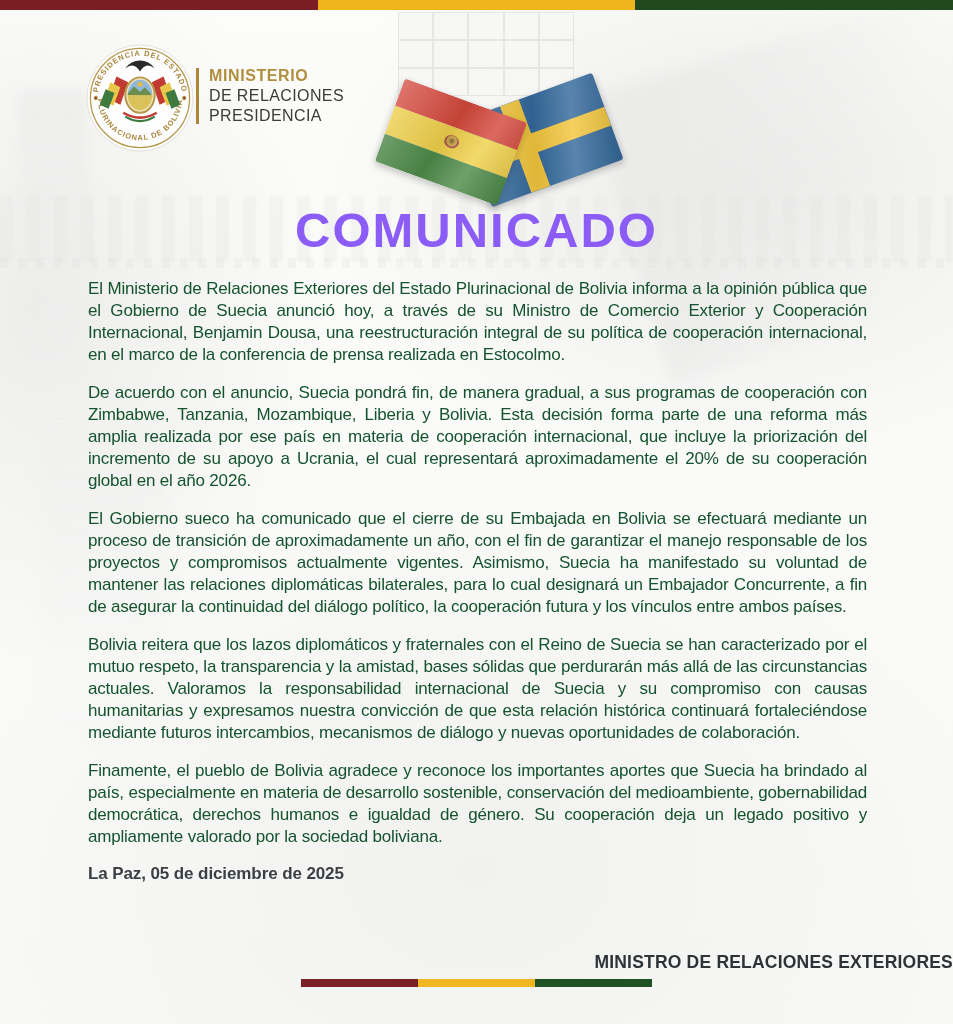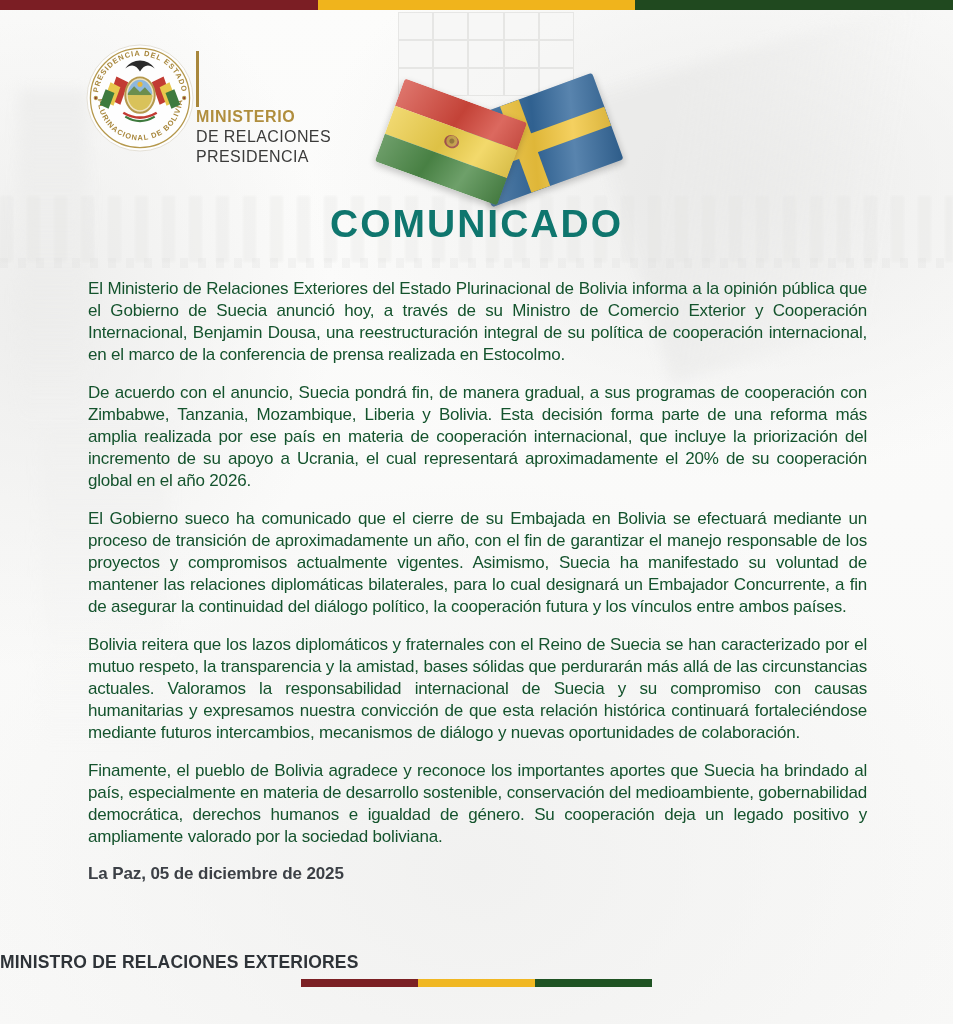--- a/index.html
+++ b/index.html
@@ -28,21 +28,21 @@
     background:repeating-linear-gradient(90deg,#e4e4e2 0 13px,rgba(228,228,226,0) 13px 27px);}
   .bg-band2{position:absolute;left:0;top:258px;width:953px;height:10px;opacity:.25;
     background:repeating-linear-gradient(90deg,#dddddc 0 8px,rgba(221,221,220,0) 8px 18px);}
 
   
   .top-bar{position:absolute;left:0;top:0;width:953px;height:10px;display:flex;z-index:3;}
   .top-bar span{flex:1;height:100%;}
 
   
   .seal{position:absolute;left:86px;top:44px;width:108px;height:108px;z-index:3;}
-  .wordmark{position:absolute;left:196px;top:49px;z-index:3;display:flex;flex-direction:column;}
+  .wordmark{position:absolute;left:196px;top:66px;z-index:3;display:flex;}
   .wordmark .rule{width:3px;height:56px;background:#a8873c;margin-right:10px;margin-top:2px;}
   .wordmark .lines{display:flex;flex-direction:column;}
   .wm1{font-size:16px;font-weight:bold;color:#b08e3e;letter-spacing:.6px;line-height:20px;}
   .wm2,.wm3{font-size:16px;font-weight:normal;color:#3b3b3a;letter-spacing:.4px;line-height:20px;}
 
   
   .flags{position:absolute;left:360px;top:70px;width:290px;height:150px;z-index:2;}
   .flag{position:absolute;box-shadow:0 3px 7px rgba(0,0,0,.22);}
   .flag-bolivia{left:26px;top:28px;width:130px;height:88px;transform:rotate(20deg);z-index:2;
     display:flex;flex-direction:column;border-radius:3px;overflow:hidden;}
@@ -50,30 +50,30 @@
   .bo-emblem{position:absolute;left:58px;top:37px;width:15px;height:13px;border-radius:50%;
     background:radial-gradient(circle at 50% 45%, #8f6f35 0 2px, #c9a24a 3px 5px, #a3474f 6px);opacity:.9;}
   .flag-sweden{left:112px;top:24px;width:140px;height:92px;transform:rotate(-20deg);z-index:1;
     background:#34699c;border-radius:3px;overflow:hidden;}
   .sw-v{position:absolute;left:42px;top:0;width:20px;height:92px;background:#f2c63d;}
   .sw-h{position:absolute;left:0;top:36px;width:140px;height:20px;background:#f2c63d;}
   .flag-shade{position:absolute;inset:0;background:linear-gradient(105deg,rgba(255,255,255,.25) 0%,rgba(0,0,0,.08) 45%,rgba(255,255,255,.18) 70%,rgba(0,0,0,.12) 100%);}
 
   
   .title{position:absolute;left:0;top:202px;width:953px;text-align:center;z-index:3;
-    font-size:39px;font-weight:bold;letter-spacing:2px;color:#0f766e;}
+    font-size:49px;font-weight:bold;letter-spacing:2px;color:#8b5cf6;}
 
   
   .content{position:absolute;left:88px;top:278px;width:779px;z-index:3;}
   .content p{margin:0 0 16px 0;font-size:17px;line-height:22px;letter-spacing:-0.2px;
     color:#14532d;text-align:justify;}
   .dateline{margin-top:16px;font-size:17px;font-weight:bold;color:#3c4046;letter-spacing:-0.1px;}
 
   
-  .signature{position:absolute;left:0;top:952px;width:953px;z-index:3;text-align:left;}
+  .signature{position:absolute;left:0;top:952px;width:953px;z-index:3;text-align:right;}
   .sig-label{display:inline-block;font-size:17.5px;font-weight:bold;color:#2e3338;letter-spacing:.2px;}
   .sig-bar{width:352px;height:8px;margin:6px auto 0;display:flex;}
   .sig-bar span{flex:1;height:100%;}
 </style>
 </head>
 <body>
 
 <div class="page">
 
   <div class="bg">

